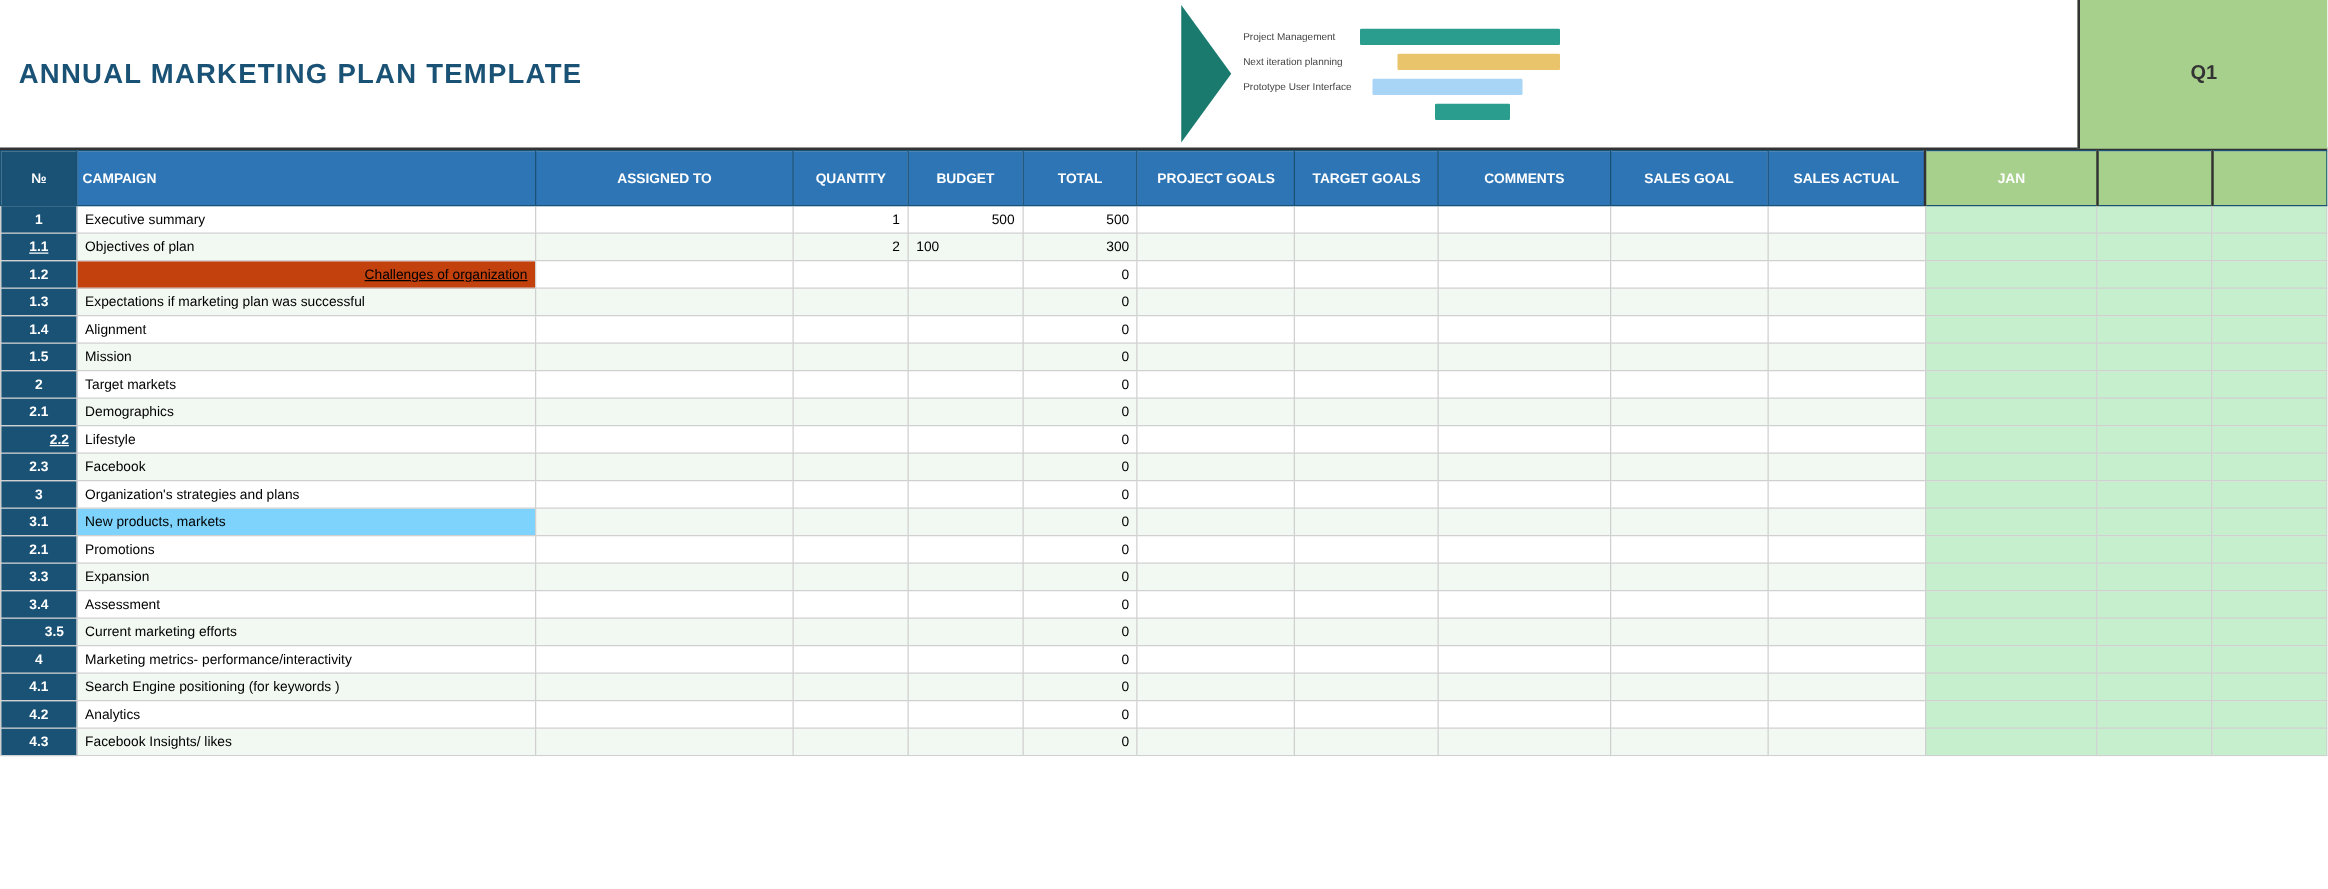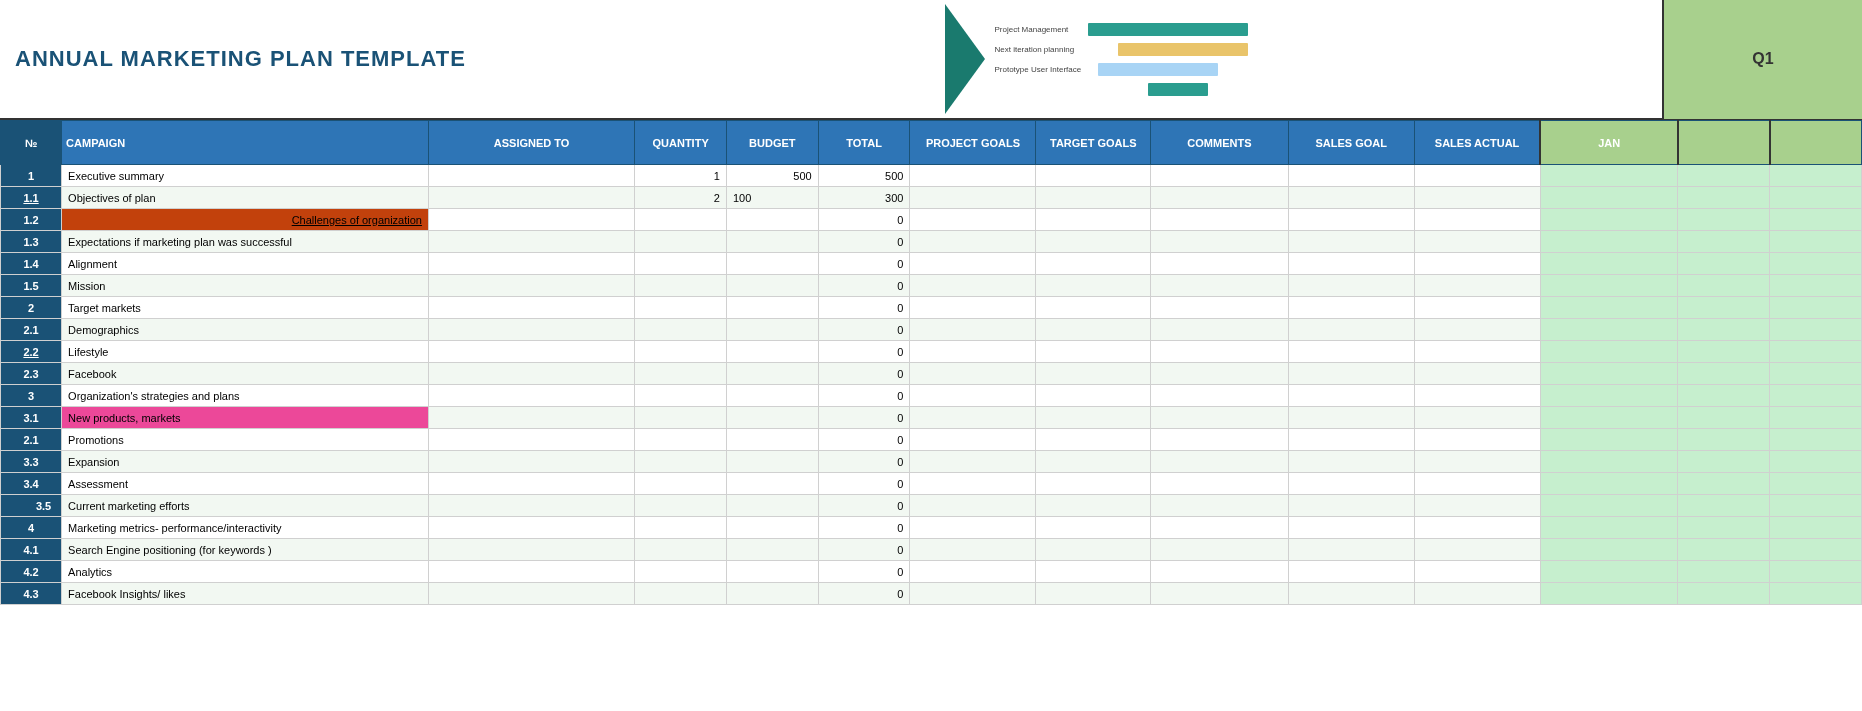--- a/index.html
+++ b/index.html
@@ -351,21 +351,21 @@
         <td style="text-align: left; background: rgb(242, 248, 242);"></td>
         <td style="text-align: left; background: rgb(242, 248, 242);"></td>
         <td style="text-align: left; background: rgb(242, 248, 242);"></td>
         <td style="text-align: left; background: rgb(242, 248, 242);"></td>
         <td style="text-align: left; background: rgb(242, 248, 242);"></td>
         <td class="jan-col" style="text-align: left;"></td>
         <td class="jan-col" style="text-align: left;"></td>
         <td class="jan-col" style="text-align: left;"></td>
       </tr>
       <tr>
-        <td class="no-cell" style="text-align: center; text-decoration: underline;">2.2</td>
+        <td class="no-cell" style="text-align: right; text-decoration: underline;">2.2</td>
         <td style="text-align: left; background: rgb(255, 255, 255);">Lifestyle</td>
         <td style="text-align: left; background: rgb(255, 255, 255);"></td>
         <td class="num-cell" style="text-align: right; background: rgb(255, 255, 255);"></td>
         <td class="num-cell" style="text-align: right; background: rgb(255, 255, 255);"></td>
         <td class="num-cell" style="text-align: right; background: rgb(255, 255, 255);">0</td>
         <td style="text-align: left; background: rgb(255, 255, 255);"></td>
         <td style="text-align: left; background: rgb(255, 255, 255);"></td>
         <td style="text-align: left; background: rgb(255, 255, 255);"></td>
         <td style="text-align: left; background: rgb(255, 255, 255);"></td>
         <td style="text-align: left; background: rgb(255, 255, 255);"></td>
@@ -400,21 +400,21 @@
         <td style="text-align: left; background: rgb(255, 255, 255);"></td>
         <td style="text-align: left; background: rgb(255, 255, 255);"></td>
         <td style="text-align: left; background: rgb(255, 255, 255);"></td>
         <td style="text-align: left; background: rgb(255, 255, 255);"></td>
         <td class="jan-col" style="text-align: left;"></td>
         <td class="jan-col" style="text-align: left;"></td>
         <td class="jan-col" style="text-align: left;"></td>
       </tr>
       <tr>
         <td class="no-cell" style="text-align: center;">3.1</td>
-        <td style="text-align: left; background: #ec4899;">New products, markets</td>
+        <td style="text-align: left; background: #7dd3fc;">New products, markets</td>
         <td style="text-align: left; background: rgb(242, 248, 242);"></td>
         <td class="num-cell" style="text-align: right; background: rgb(242, 248, 242);"></td>
         <td class="num-cell" style="text-align: right; background: rgb(242, 248, 242);"></td>
         <td class="num-cell" style="text-align: right; background: rgb(242, 248, 242);">0</td>
         <td style="text-align: left; background: rgb(242, 248, 242);"></td>
         <td style="text-align: left; background: rgb(242, 248, 242);"></td>
         <td style="text-align: left; background: rgb(242, 248, 242);"></td>
         <td style="text-align: left; background: rgb(242, 248, 242);"></td>
         <td style="text-align: left; background: rgb(242, 248, 242);"></td>
         <td class="jan-col" style="text-align: left;"></td>

